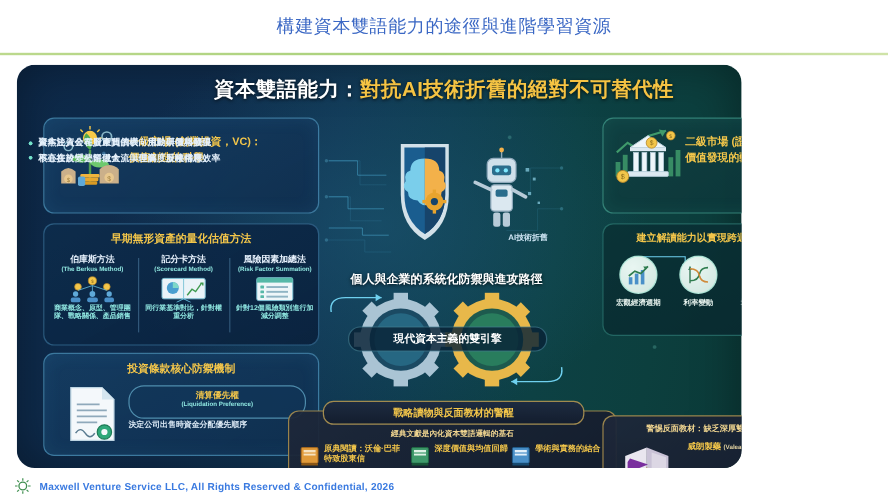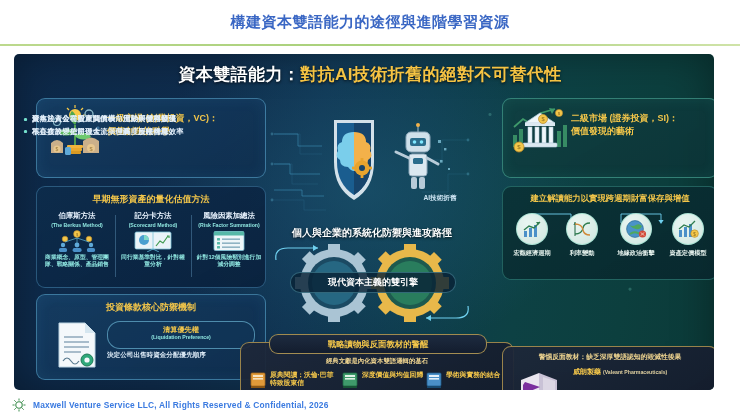--- a/index.html
+++ b/index.html
@@ -10,31 +10,31 @@
     -webkit-font-smoothing:antialiased;
   }
   .page{position:relative;width:740px;height:416px;}
 
   
   .header{
     position:absolute;left:0;top:0;width:740px;height:44px;
     display:flex;align-items:center;justify-content:center;
   }
   .header-title{
-    font-size:15px;font-weight:bold;color:#3a67c4;letter-spacing:.5px;
+    font-size:15px;font-weight:normal;color:#3a67c4;letter-spacing:.5px;
   }
   .header-rule{
     position:absolute;left:0;top:44px;width:740px;height:2px;
     background:linear-gradient(90deg,#bcd98d 0%,#a8d07a 50%,#cfe3a8 100%);
   }
 
   
   .panel{
-    position:absolute;left:14px;top:54px;width:700px;height:336px;
-    border-radius:5px;overflow:hidden;
+    position:absolute;left:14px;top:54px;width:604px;height:336px;
+    border-radius:15px;overflow:hidden;
     background:
       radial-gradient(ellipse 320px 240px at 50% 40%, rgba(30,92,120,.55) 0%, rgba(12,40,66,0) 70%),
       linear-gradient(100deg,#0d2949 0%,#0f2c4c 26%,#103452 42%,#0e3b4d 56%,#0d4144 72%,#0c3f3e 86%,#0b3a38 100%);
     box-shadow:inset 0 0 40px rgba(0,0,0,.35);
   }
   .panel::after{
     content:"";position:absolute;inset:0;
     background:
       radial-gradient(circle 1.5px at 12% 22%, rgba(120,200,255,.35) 0 1px, transparent 2px),
       radial-gradient(circle 1.5px at 32% 60%, rgba(120,200,255,.25) 0 1px, transparent 2px),

